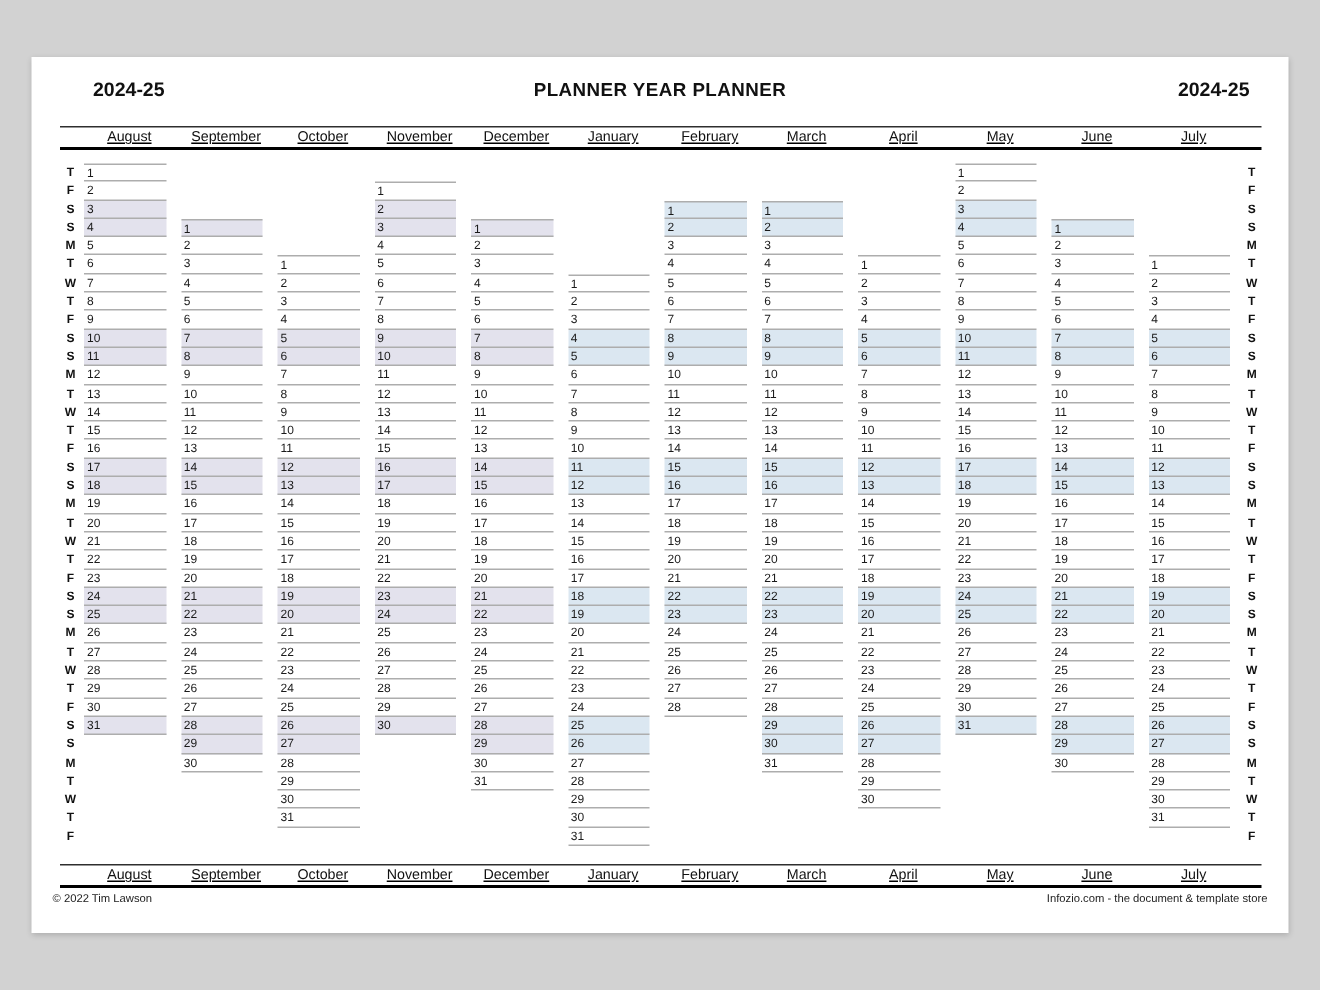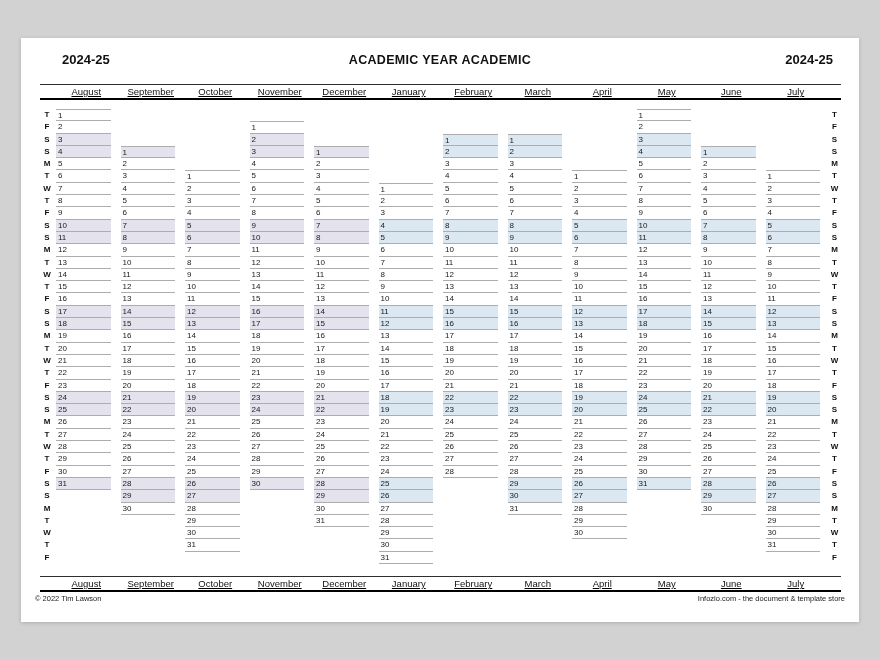--- a/index.html
+++ b/index.html
@@ -59,21 +59,21 @@
     display:flex;justify-content:space-between;
     font-size:7.5px;color:#222;
   }
 </style>
 </head>
 <body>
 
 <div class="page">
 
   <div class="year-label year-left">2024-25</div>
-  <div class="main-title">ACADEMIC YEAR ACADEMIC</div>
+  <div class="main-title">PLANNER YEAR PLANNER</div>
   <div class="year-label year-right">2024-25</div>
 
   <div class="monthbar top">
     <div class="bar-grid">
         <div></div>
         <div class="month-name">August</div>
         <div class="month-name">September</div>
         <div class="month-name">October</div>
         <div class="month-name">November</div>
         <div class="month-name">December</div>

